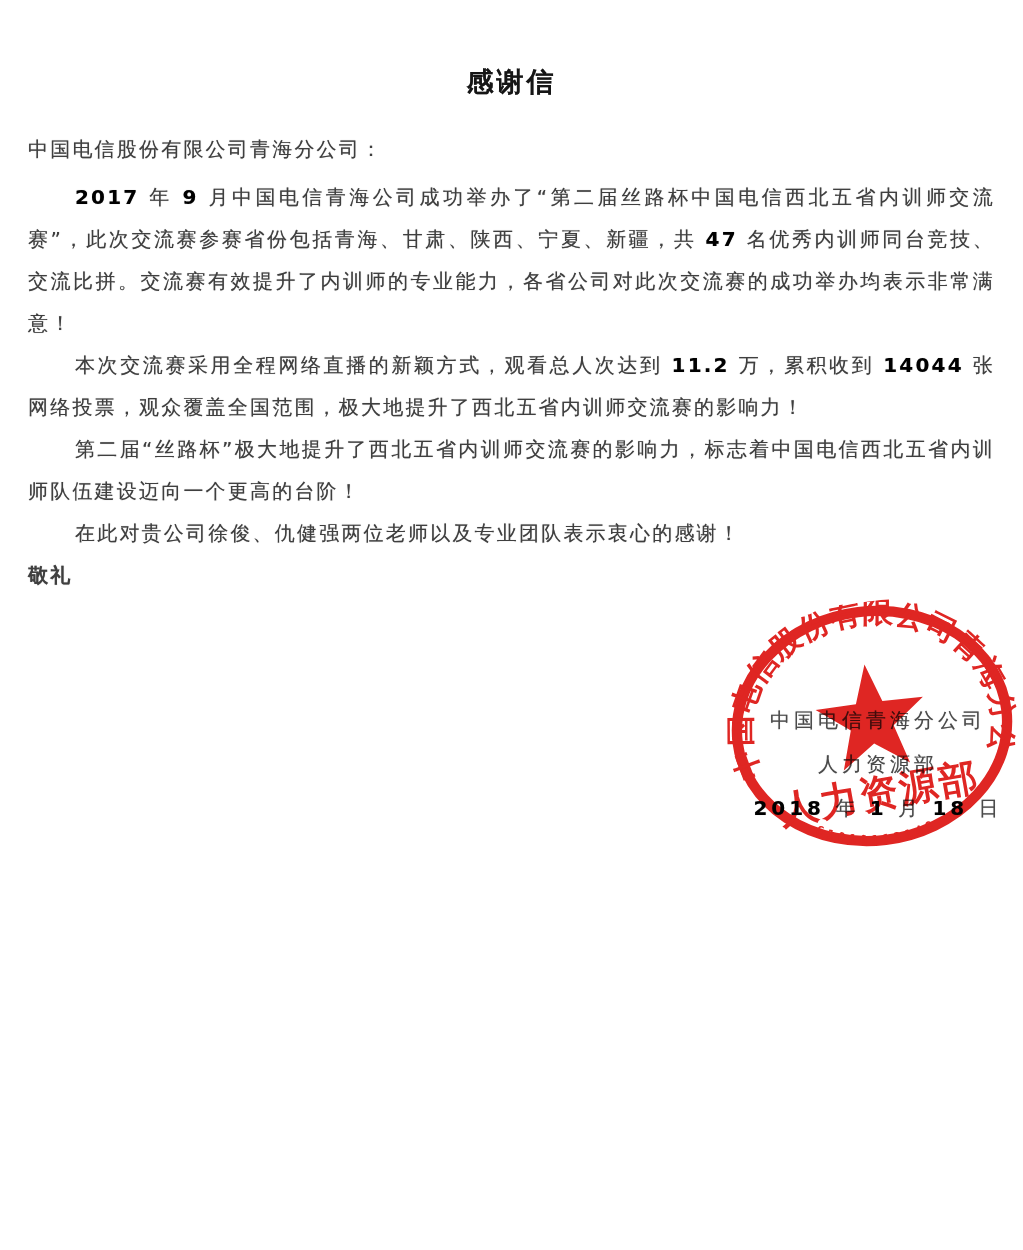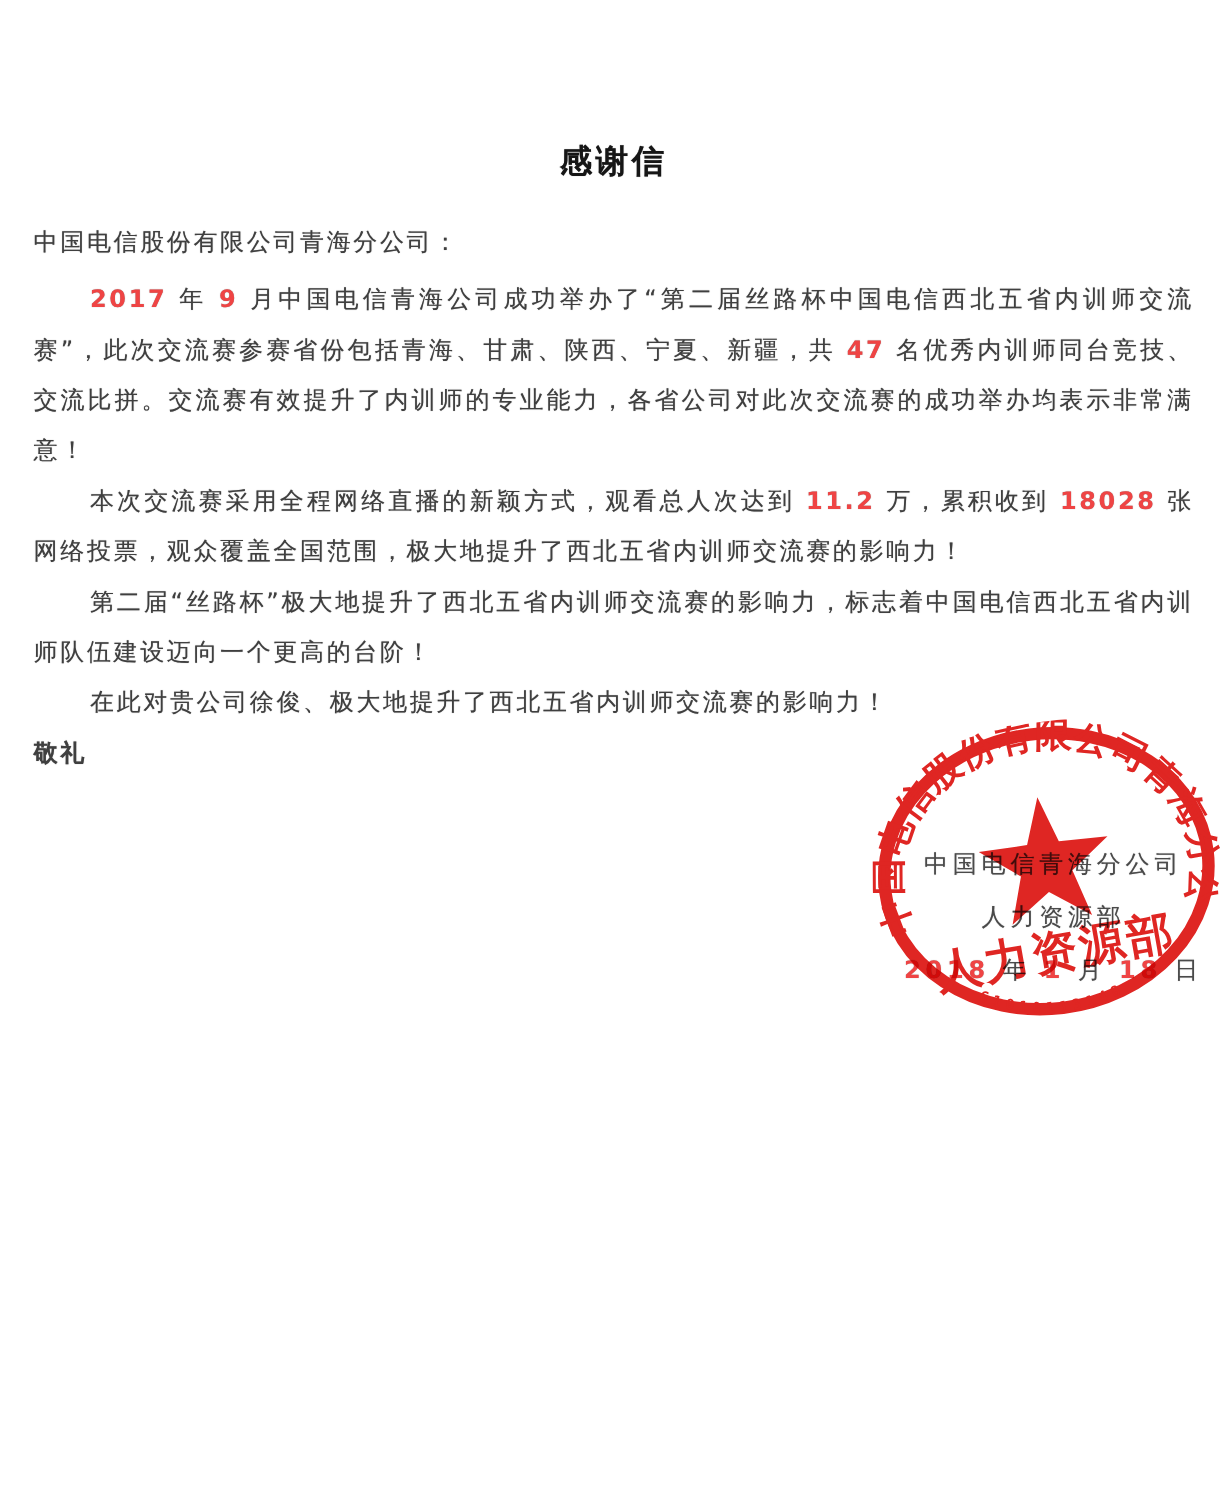--- a/index.html
+++ b/index.html
@@ -6,40 +6,40 @@
   .page{
     position:relative;
     width:1023px;height:1250px;
     background:#ffffff;
     overflow:hidden;
     font-family:"DejaVu Sans","Liberation Sans",sans-serif;
     color:#3f3f3f;
   }
   .doc-title{
     margin:0;
-    padding-top:116px;
+    padding-top:64px;
     text-align:center;
     font-size:27px;
     font-weight:bold;
     letter-spacing:3px;
     color:#161616;
     text-shadow:0 0 .6px rgba(0,0,0,.6);
   }
   .body-text{
     margin:28px 28px 0 28px;
     width:967px;
     font-size:20px;
     line-height:42px;
     letter-spacing:2.2px;
     text-align:justify;
     text-shadow:0 0 .7px rgba(40,40,40,.55);
   }
   .addressee{margin:0 0 6px 0;}
   .body-text p.para{margin:0;text-indent:47px;}
-  .body-text p.para b, .sig-date b{color:#ef4444;}
+  .body-text p.para b, .sig-date b{color:#000000;}
   .closing-1{margin:0 0 0 38px;}
   .closing-2{margin:0;font-weight:bold;}
   .signature{
     position:absolute;
     left:742px;top:698px;
     width:272px;
     text-align:center;
     font-size:20px;
     line-height:44px;
     letter-spacing:4px;
@@ -60,23 +60,23 @@
 </head>
 <body>
 
 <div class="page">
 
   <h1 class="doc-title">感谢信</h1>
 
   <div class="body-text">
     <p class="addressee">中国电信股份有限公司青海分公司：</p>
     <p class="para"><b>2017</b> 年 <b>9</b> 月中国电信青海公司成功举办了“第二届丝路杯中国电信西北五省内训师交流赛”，此次交流赛参赛省份包括青海、甘肃、陕西、宁夏、新疆，共 <b>47</b> 名优秀内训师同台竞技、交流比拼。交流赛有效提升了内训师的专业能力，各省公司对此次交流赛的成功举办均表示非常满意！</p>
-    <p class="para">本次交流赛采用全程网络直播的新颖方式，观看总人次达到 <b>11.2</b> 万，累积收到 <b>18028</b> 张网络投票，观众覆盖全国范围，极大地提升了西北五省内训师交流赛的影响力！</p>
+    <p class="para">本次交流赛采用全程网络直播的新颖方式，观看总人次达到 <b>11.2</b> 万，累积收到 <b>14044</b> 张网络投票，观众覆盖全国范围，极大地提升了西北五省内训师交流赛的影响力！</p>
     <p class="para">第二届“丝路杯”极大地提升了西北五省内训师交流赛的影响力，标志着中国电信西北五省内训师队伍建设迈向一个更高的台阶！</p>
-    <p class="para">在此对贵公司徐俊、极大地提升了西北五省内训师交流赛的影响力！</p>
+    <p class="para">在此对贵公司徐俊、仇健强两位老师以及专业团队表示衷心的感谢！</p>
     <p class="closing-2">敬礼</p>
   </div>
 
   <div class="signature">
     <div class="sig-line">中国电信青海分公司</div>
     <div class="sig-line">人力资源部</div>
     <div class="sig-line sig-date"><b>2018</b> 年 <b>1</b> 月 <b>18</b> 日</div>
   </div>
 
   <div class="stamp">

